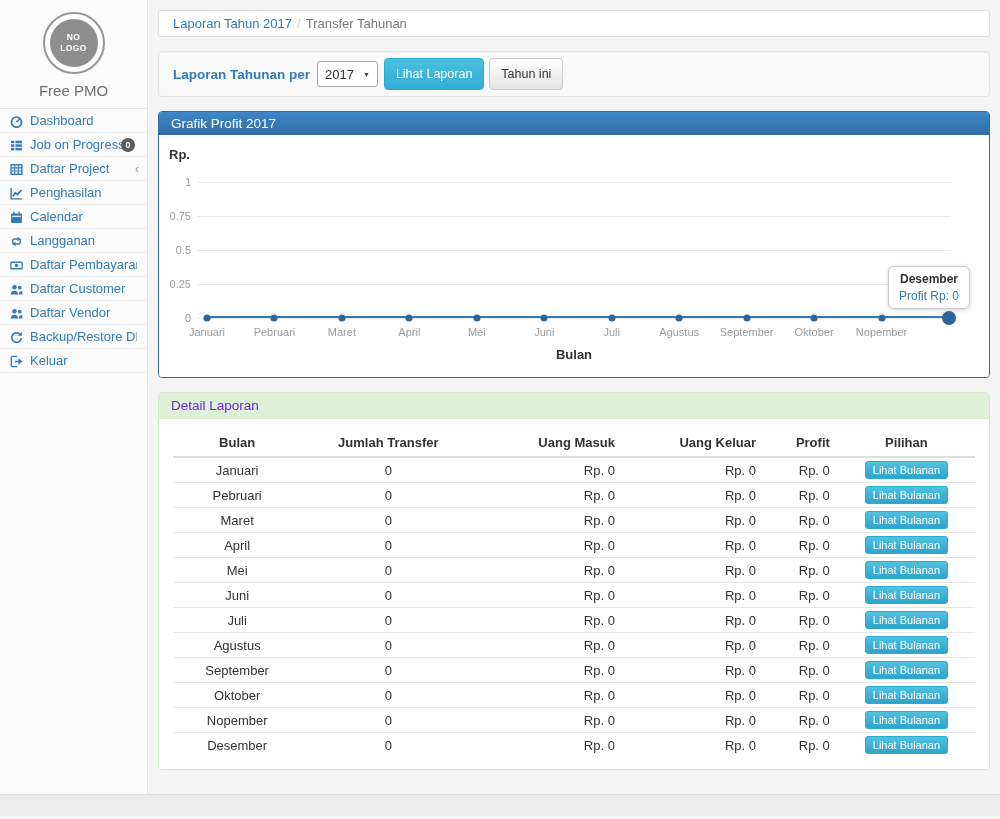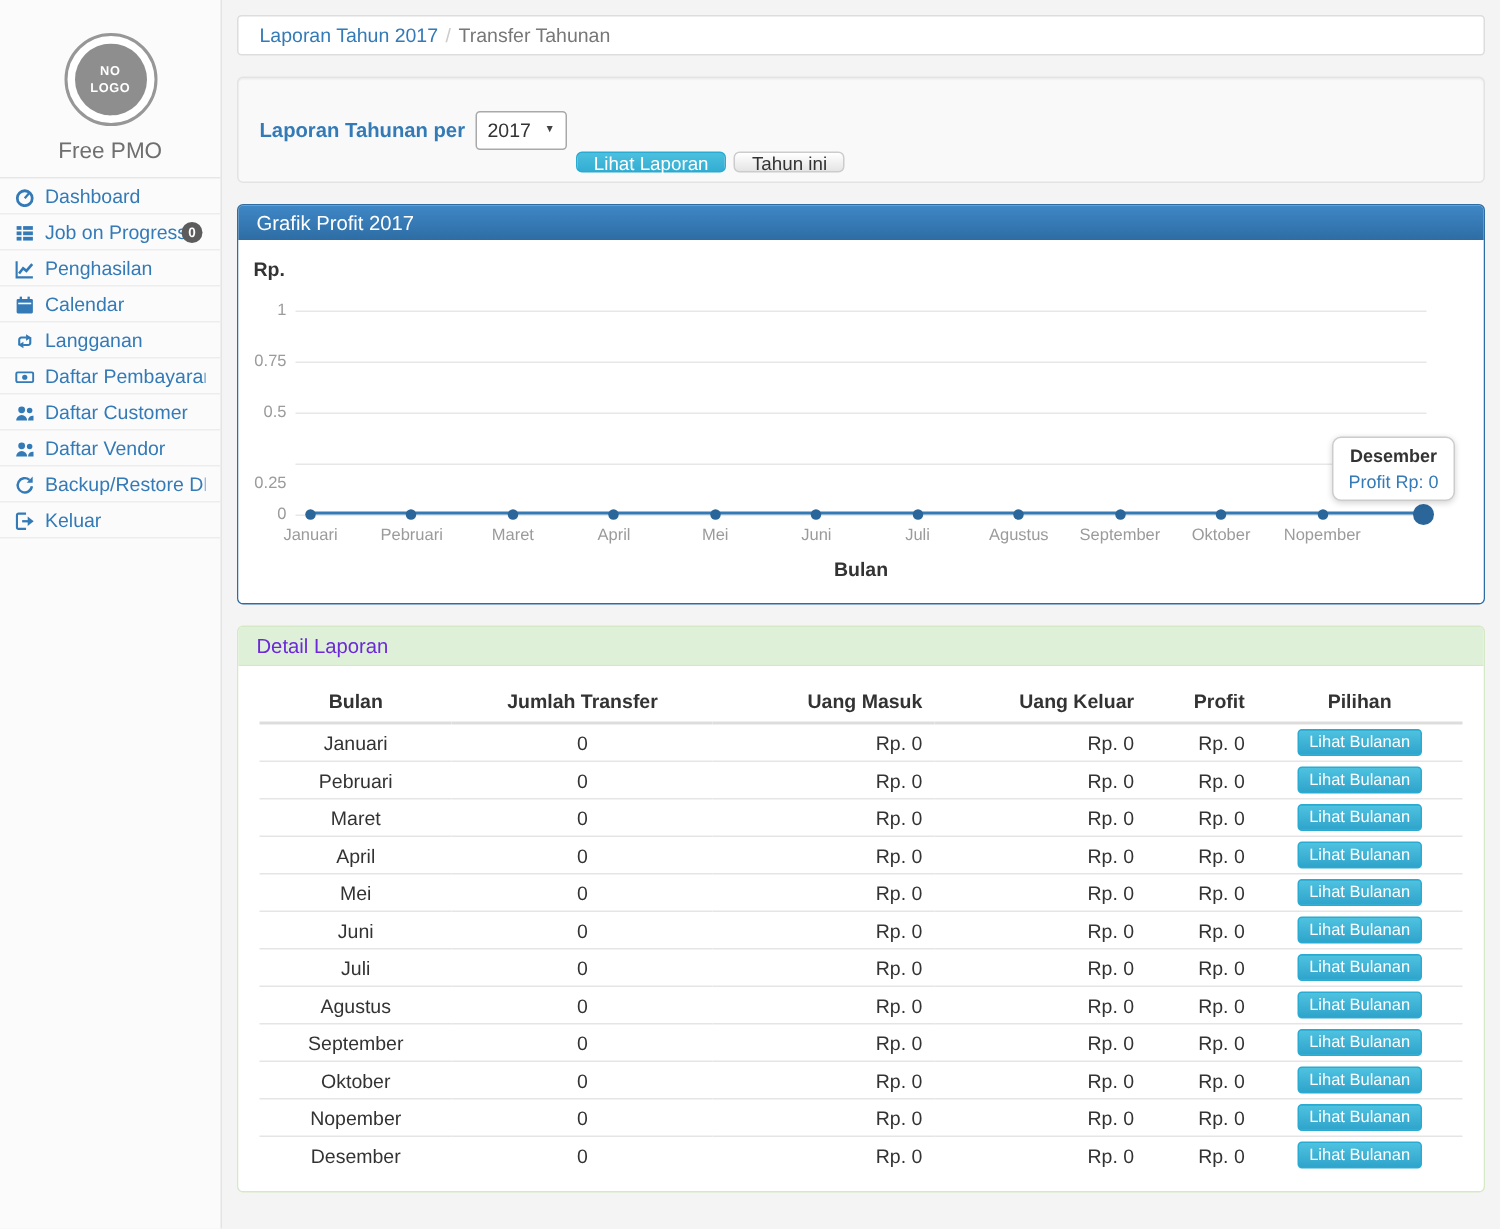--- a/index.html
+++ b/index.html
@@ -1,39 +1,39 @@
 <!DOCTYPE html>
 <html><head>
 <meta charset="utf-8">
 <style>
   html,body{margin:0;padding:0;background:#f4f4f4;font-family:"Liberation Sans",sans-serif;color:#333;font-size:13px;}
   .app{display:flex;align-items:stretch;min-height:788px;width:1000px;}
   
   .sidebar{width:148px;flex-shrink:0;background:#fbfbfb;border-right:1px solid #e4e4e4;box-sizing:border-box;}
-  .logo-area{padding:22px 0 9px;text-align:center;border-bottom:1px solid #e7e7e7;}
+  .logo-area{padding:12px 0 9px;text-align:center;border-bottom:1px solid #e7e7e7;}
   .logo-circle{width:62px;height:62px;border:2px solid #979797;border-radius:50%;margin:0 auto;display:flex;align-items:center;justify-content:center;background:#fff;box-sizing:border-box;}
   .logo-seal{width:48px;height:48px;border-radius:50%;background:#8e8e8e;border:2px dotted #8e8e8e;box-sizing:border-box;display:flex;align-items:center;justify-content:center;}
   .logo-seal span{font-size:8.5px;font-weight:bold;color:#fff;letter-spacing:.4px;width:30px;line-height:1.25;text-align:center;}
   .brand-name{margin-top:8px;color:#6f6f6f;font-size:15px;}
   .side-item{display:flex;align-items:center;position:relative;padding:0 10px;height:24px;box-sizing:border-box;border-bottom:1px solid #ededed;color:#337ab7;text-decoration:none;font-size:13px;cursor:pointer;}
   .side-icon{width:15px;height:12px;margin-right:5px;display:inline-flex;flex-shrink:0;}
   .side-icon svg{display:block;}
   .side-label{white-space:nowrap;overflow:hidden;}
   .side-badge{position:absolute;right:12px;top:5px;background:#5c5c5c;color:#fff;border-radius:50%;font-size:9px;width:14px;height:14px;line-height:14px;text-align:center;font-weight:bold;}
   .side-chevron{position:absolute;right:8px;color:#9a9a9a;font-size:12px;line-height:1;}
   
   .main{flex:1;min-width:0;padding:10px;box-sizing:border-box;}
   .breadcrumb{background:#fff;border:1px solid #ddd;border-radius:3px;padding:5px 14px;margin-bottom:14px;color:#777;}
   .bc-link{color:#337ab7;text-decoration:none;cursor:pointer;text-align:center;}
   .bc-sep{color:#ccc;padding:0 5px;}
   .well{background:#f9f9f9;border:1px solid #e3e3e3;border-radius:4px;padding:6px 14px;margin-bottom:14px;display:flex;align-items:center;box-shadow:inset 0 1px 1px rgba(0,0,0,.05);}
   .well-label{color:#337ab7;font-weight:bold;font-size:13.5px;margin-right:7px;}
   .select-box{background:#fff;border:1px solid #a9a9a9;border-radius:3px;height:26px;display:inline-flex;align-items:center;padding:0 7px;font-size:13px;color:#333;cursor:pointer;box-sizing:border-box;margin-right:6px;}
   .select-caret{font-size:7px;color:#444;margin-left:9px;}
-  .btn{border-radius:4px;font-size:12.5px;height:14px;padding:0 11px;cursor:pointer;border:1px solid;font-family:inherit;margin-right:5px;margin-top:43px;}
+  .btn{border-radius:4px;font-size:12.5px;height:32px;padding:0 11px;cursor:pointer;border:1px solid;font-family:inherit;margin-right:5px;}
   .btn-info{background:linear-gradient(#4cbfde,#32aed3);border-color:#2aabd2;color:#fff;}
   .btn-default{background:linear-gradient(#fff,#e4e4e4);border-color:#ccc;color:#333;}
   .panel{border-radius:4px;margin-bottom:14px;background:#fff;}
   .panel-primary{border:1px solid #2e6da4;}
   .panel-primary .panel-heading{background:linear-gradient(#3f87c6,#2e6da4);color:#fff;padding:4px 12px;font-size:13.5px;border-radius:3px 3px 0 0;}
   .panel-success{border:1px solid #d6e9c6;}
   .panel-success .panel-heading{background:#dff0d8;color:#6d28d9;padding:5px 12px;font-size:13.5px;border-radius:3px 3px 0 0;border-bottom:1px solid #d6e9c6;}
   
   .chart-body{position:relative;height:242px;background:#fff;border-radius:0 0 3px 3px;overflow:hidden;}
   .rp-label{position:absolute;left:10px;top:12px;font-weight:bold;font-size:13px;color:#333;}
@@ -88,20 +88,30 @@
               <rect x="1" y="1.6" width="3" height="2.3"></rect>
               <rect x="5" y="1.6" width="6" height="2.3"></rect>
               <rect x="1" y="4.9" width="3" height="2.3"></rect>
               <rect x="5" y="4.9" width="6" height="2.3"></rect>
               <rect x="1" y="8.2" width="3" height="2.3"></rect>
               <rect x="5" y="8.2" width="6" height="2.3"></rect>
             </svg>
           </span>
           <span class="side-label">Job on Progress</span>
           <span class="side-badge">0</span>
+        </a>
+        <a class="side-item">
+          <span class="side-icon">
+            <svg width="13" height="13" viewBox="0 0 12 12">
+              <rect x="1" y="1.6" width="10" height="8.8" fill="none" stroke="#337ab7" stroke-width="1.3"></rect>
+              <path d="M1 4.5h10M1 7.4h10M4.3 1.6v8.8M7.6 1.6v8.8" stroke="#337ab7" stroke-width="1" fill="none"></path>
+            </svg>
+          </span>
+          <span class="side-label">Daftar Project</span>
+          <span class="side-chevron">‹</span>
         </a>
         <a class="side-item">
           <span class="side-icon">
             <svg width="13" height="13" viewBox="0 0 12 12">
               <path d="M1 1v10h10" stroke="#337ab7" stroke-width="1.3" fill="none"></path>
               <path d="M2.5 8.6 L5 5.4 7 7 10.6 2.8" stroke="#337ab7" stroke-width="1.6" fill="none"></path>
             </svg>
           </span>
           <span class="side-label">Penghasilan</span>
         </a>
@@ -224,21 +234,21 @@
             <div class="pt pt-active" style="left: 100%;"></div>
           </div>
         <div class="chart-tooltip">
           <div class="tt-title">Desember</div>
           <div class="tt-value">Profit Rp: 0</div>
         </div>
         <div class="xaxis-title">Bulan</div>
       <div class="gridline" style="top: 183px;"></div>
           <div class="ytick" style="top: 177px;">0</div>
           <div class="gridline" style="top: 149px;"></div>
-          <div class="ytick" style="top: 156px;">0.25</div>
+          <div class="ytick" style="top: 143px;">0.25</div>
           <div class="gridline" style="top: 115px;"></div>
           <div class="ytick" style="top: 109px;">0.5</div>
           <div class="gridline" style="top: 81px;"></div>
           <div class="ytick" style="top: 75px;">0.75</div>
           <div class="gridline" style="top: 47px;"></div>
           <div class="ytick" style="top: 41px;">1</div>
         </div>
     </div>
 
     <div class="panel panel-success">

